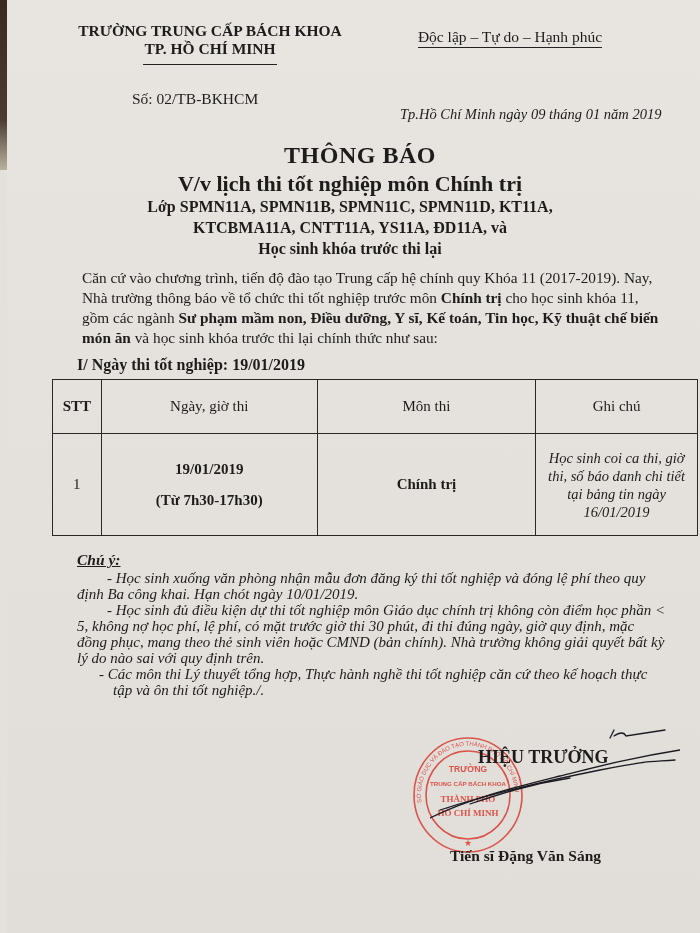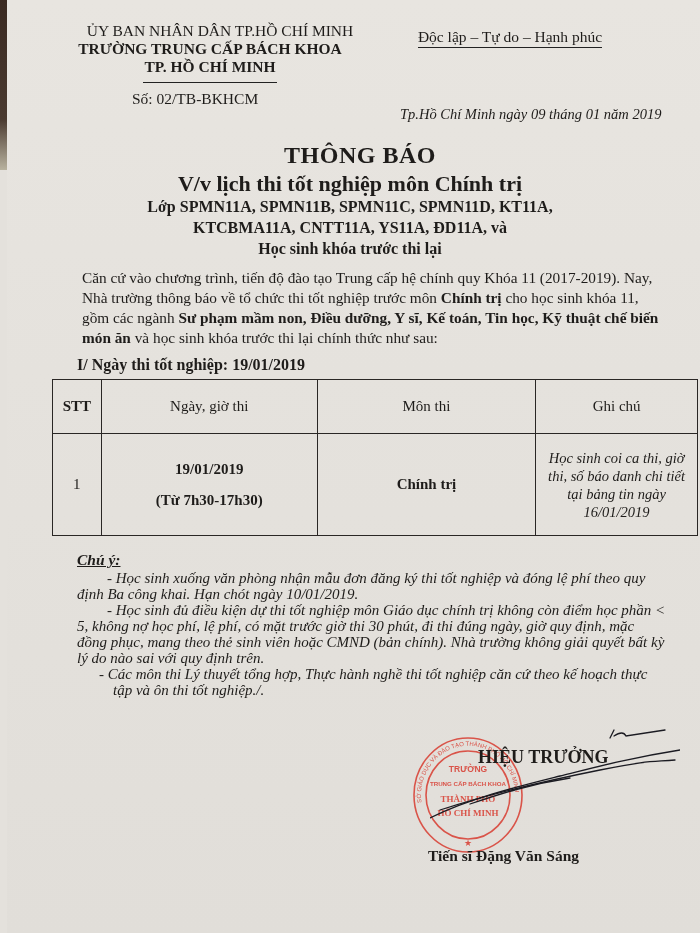--- a/index.html
+++ b/index.html
@@ -55,32 +55,31 @@
   .subj { font-weight: bold; }
   .note { font-style: italic; line-height: 18px; font-size: 14.5px; }
 
   .chuy { left: 77px; top: 551px; font-size: 15.5px; font-weight: bold; font-style: italic; text-decoration: underline; }
   .notes { left: 77px; top: 570px; width: 590px; font-style: italic; font-size: 15px; line-height: 16px; }
   .notes p { margin: 0; }
   .notes .ind { text-indent: 30px; }
   .notes .hang2 { padding-left: 26px; text-indent: -10px; }
 
   .sig-title { left: 478px; top: 747px; font-size: 18px; font-weight: bold; }
-  .sig-name { left: 428px; top: 847px; font-size: 15.5px; font-weight: bold; }
+  .sig-name { left: 450px; top: 847px; font-size: 15.5px; font-weight: bold; }
   .stamp { left: 412px; top: 736px; width: 112px; height: 118px; }
   .signature { left: 430px; top: 728px; width: 250px; height: 110px; }
 </style>
 </head>
 <body>
 
 <div class="edge"></div>
 <div class="paper"></div>
 
 <div class="abs hdr-left">
-  <div class="l1">ỦY BAN NHÂN DÂN TP.HỒ CHÍ MINH</div>
   <div class="l2">TRƯỜNG TRUNG CẤP BÁCH KHOA</div>
   <div class="l3">TP. HỒ CHÍ MINH</div>
   <div class="rule"></div>
 </div>
 <div class="abs so">Số: 02/TB-BKHCM</div>
 
 <div class="abs hdr-right">
   <div class="l2">Độc lập – Tự do – Hạnh phúc</div>
 </div>
 

